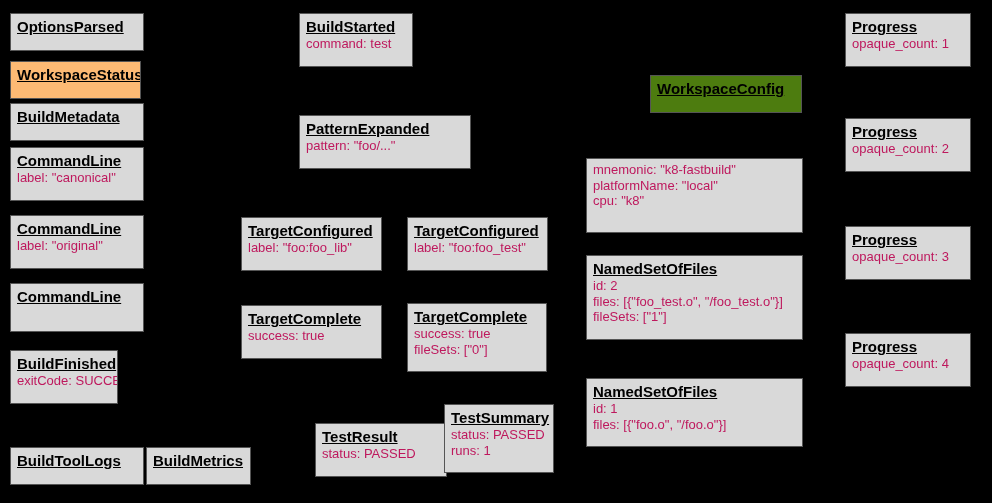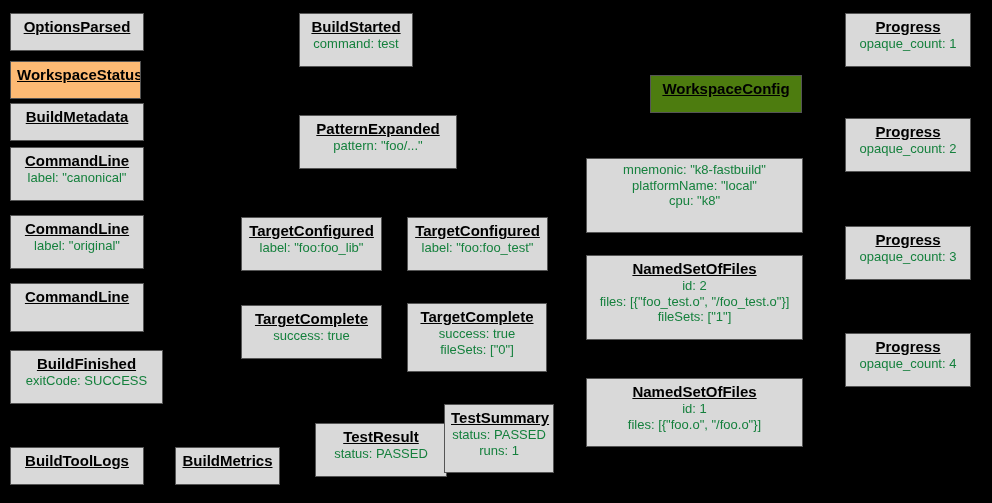--- a/index.html
+++ b/index.html
@@ -15,37 +15,36 @@
     font-family: "Liberation Sans", sans-serif;
   }
   .event-box {
     position: absolute;
     box-sizing: border-box;
     background: #d9d9d9;
     border: 1px solid #555555;
     padding: 3px 6px 14px 6px;
     color: #000000;
     overflow: hidden;
-    text-align: center;
   }
   .event-title {
     font-size: 15px;
     font-weight: bold;
     line-height: 19px;
     color: #000000;
   }
   .title-line {
     display: block;
     text-decoration: underline;
     white-space: nowrap;
   }
   .event-line {
     font-size: 13px;
     line-height: 15.5px;
-    color: #15803d;
+    color: #be185d;
     white-space: nowrap;
   }
 </style>
 </head>
 <body>
 
 <div class="canvas" style="background: rgb(0, 0, 0);">
     <div class="event-box" style="left: 10px; top: 13px; width: 134px; min-height: 29px; background: rgb(217, 217, 217); border-color: rgb(85, 85, 85); color: rgb(0, 0, 0);">
       <div class="event-title">
         <span class="title-line">OptionsParsed</span>
@@ -71,43 +70,43 @@
       <div class="event-title">
         <span class="title-line">CommandLine</span>
       </div>
       <div class="event-line">label: "original"</div>
     </div>
     <div class="event-box" style="left: 10px; top: 283px; width: 134px; min-height: 49px; background: rgb(217, 217, 217); border-color: rgb(85, 85, 85); color: rgb(0, 0, 0);">
       <div class="event-title">
         <span class="title-line">CommandLine</span>
       </div>
     </div>
-    <div class="event-box" style="left: 10px; top: 350px; width: 153px; min-height: 51px; background: rgb(217, 217, 217); border-color: rgb(85, 85, 85); color: rgb(0, 0, 0);">
+    <div class="event-box" style="left: 10px; top: 350px; width: 108px; min-height: 51px; background: rgb(217, 217, 217); border-color: rgb(85, 85, 85); color: rgb(0, 0, 0);">
       <div class="event-title">
         <span class="title-line">BuildFinished</span>
       </div>
       <div class="event-line">exitCode: SUCCESS</div>
     </div>
     <div class="event-box" style="left: 10px; top: 447px; width: 134px; min-height: 30px; background: rgb(217, 217, 217); border-color: rgb(85, 85, 85); color: rgb(0, 0, 0);">
       <div class="event-title">
         <span class="title-line">BuildToolLogs</span>
       </div>
     </div>
-    <div class="event-box" style="left: 175px; top: 447px; width: 105px; min-height: 30px; background: rgb(217, 217, 217); border-color: rgb(85, 85, 85); color: rgb(0, 0, 0);">
+    <div class="event-box" style="left: 146px; top: 447px; width: 105px; min-height: 30px; background: rgb(217, 217, 217); border-color: rgb(85, 85, 85); color: rgb(0, 0, 0);">
       <div class="event-title">
         <span class="title-line">BuildMetrics</span>
       </div>
     </div>
     <div class="event-box" style="left: 299px; top: 13px; width: 114px; min-height: 49px; background: rgb(217, 217, 217); border-color: rgb(85, 85, 85); color: rgb(0, 0, 0);">
       <div class="event-title">
         <span class="title-line">BuildStarted</span>
       </div>
       <div class="event-line">command: test</div>
     </div>
-    <div class="event-box" style="left: 299px; top: 115px; width: 158px; min-height: 48px; background: rgb(217, 217, 217); border-color: rgb(85, 85, 85); color: rgb(0, 0, 0);">
+    <div class="event-box" style="left: 299px; top: 115px; width: 172px; min-height: 48px; background: rgb(217, 217, 217); border-color: rgb(85, 85, 85); color: rgb(0, 0, 0);">
       <div class="event-title">
         <span class="title-line">PatternExpanded</span>
       </div>
       <div class="event-line">pattern: "foo/..."</div>
     </div>
     <div class="event-box" style="left: 241px; top: 217px; width: 141px; min-height: 50px; background: rgb(217, 217, 217); border-color: rgb(85, 85, 85); color: rgb(0, 0, 0);">
       <div class="event-title">
         <span class="title-line">TargetConfigured</span>
       </div>
       <div class="event-line">label: "foo:foo_lib"</div>

